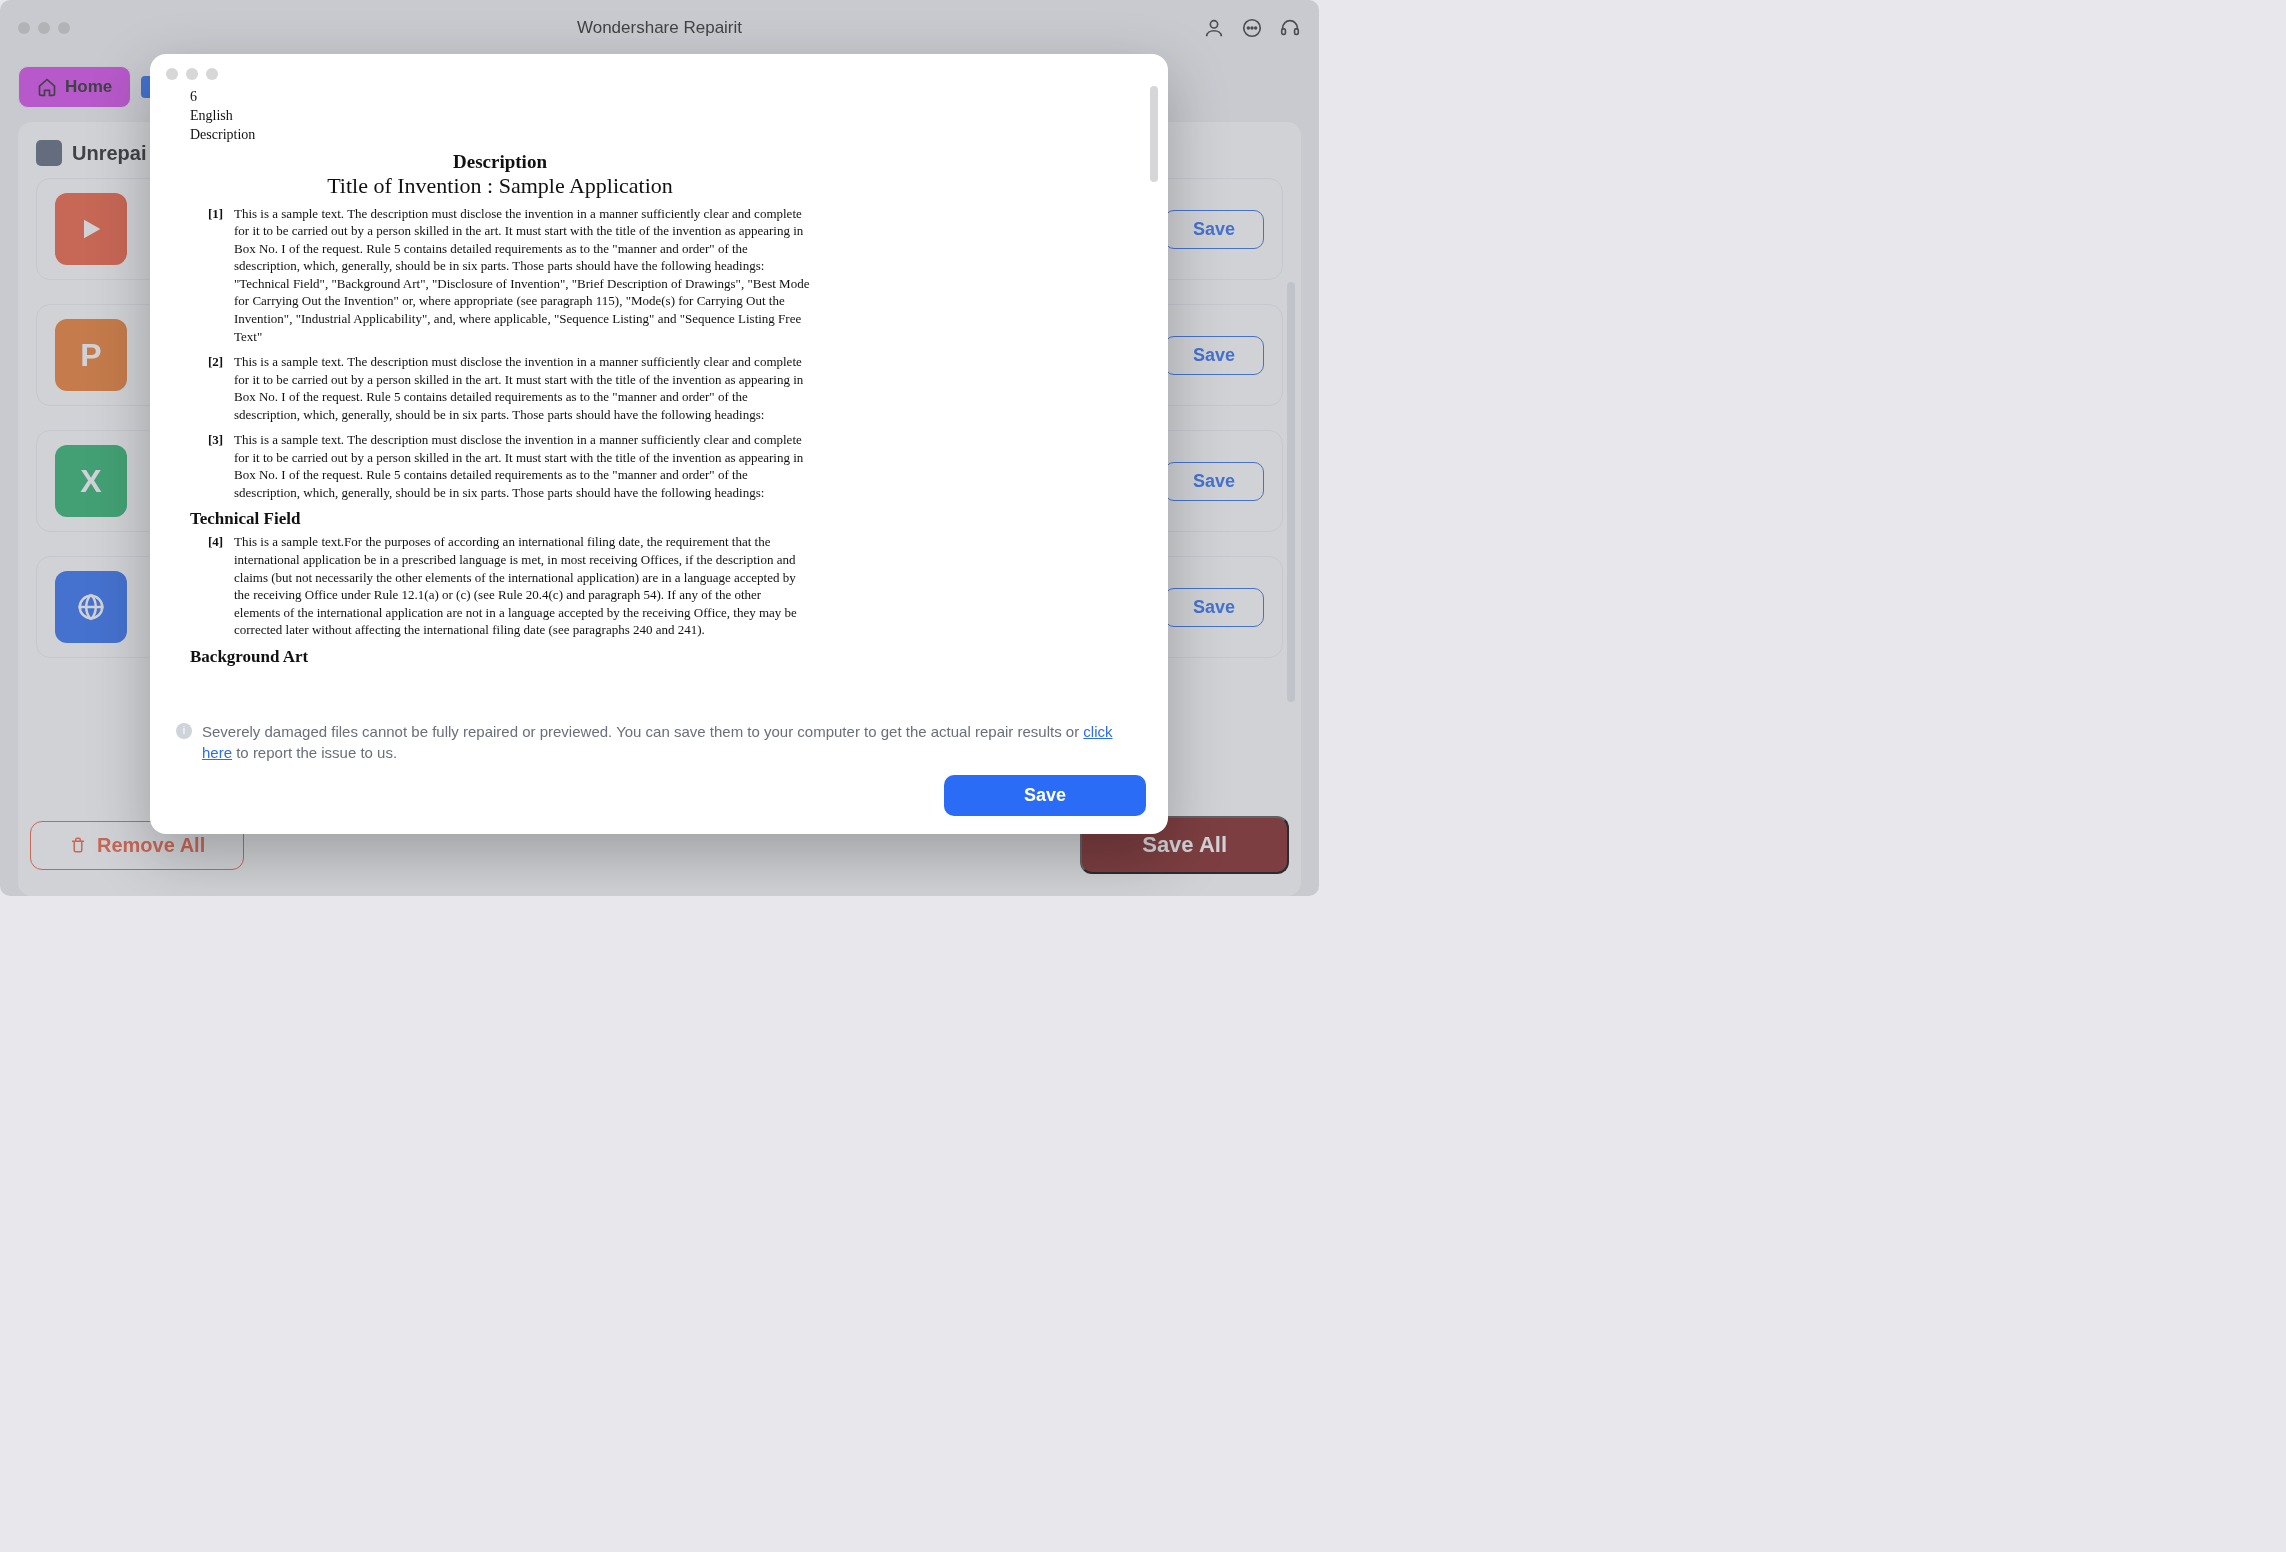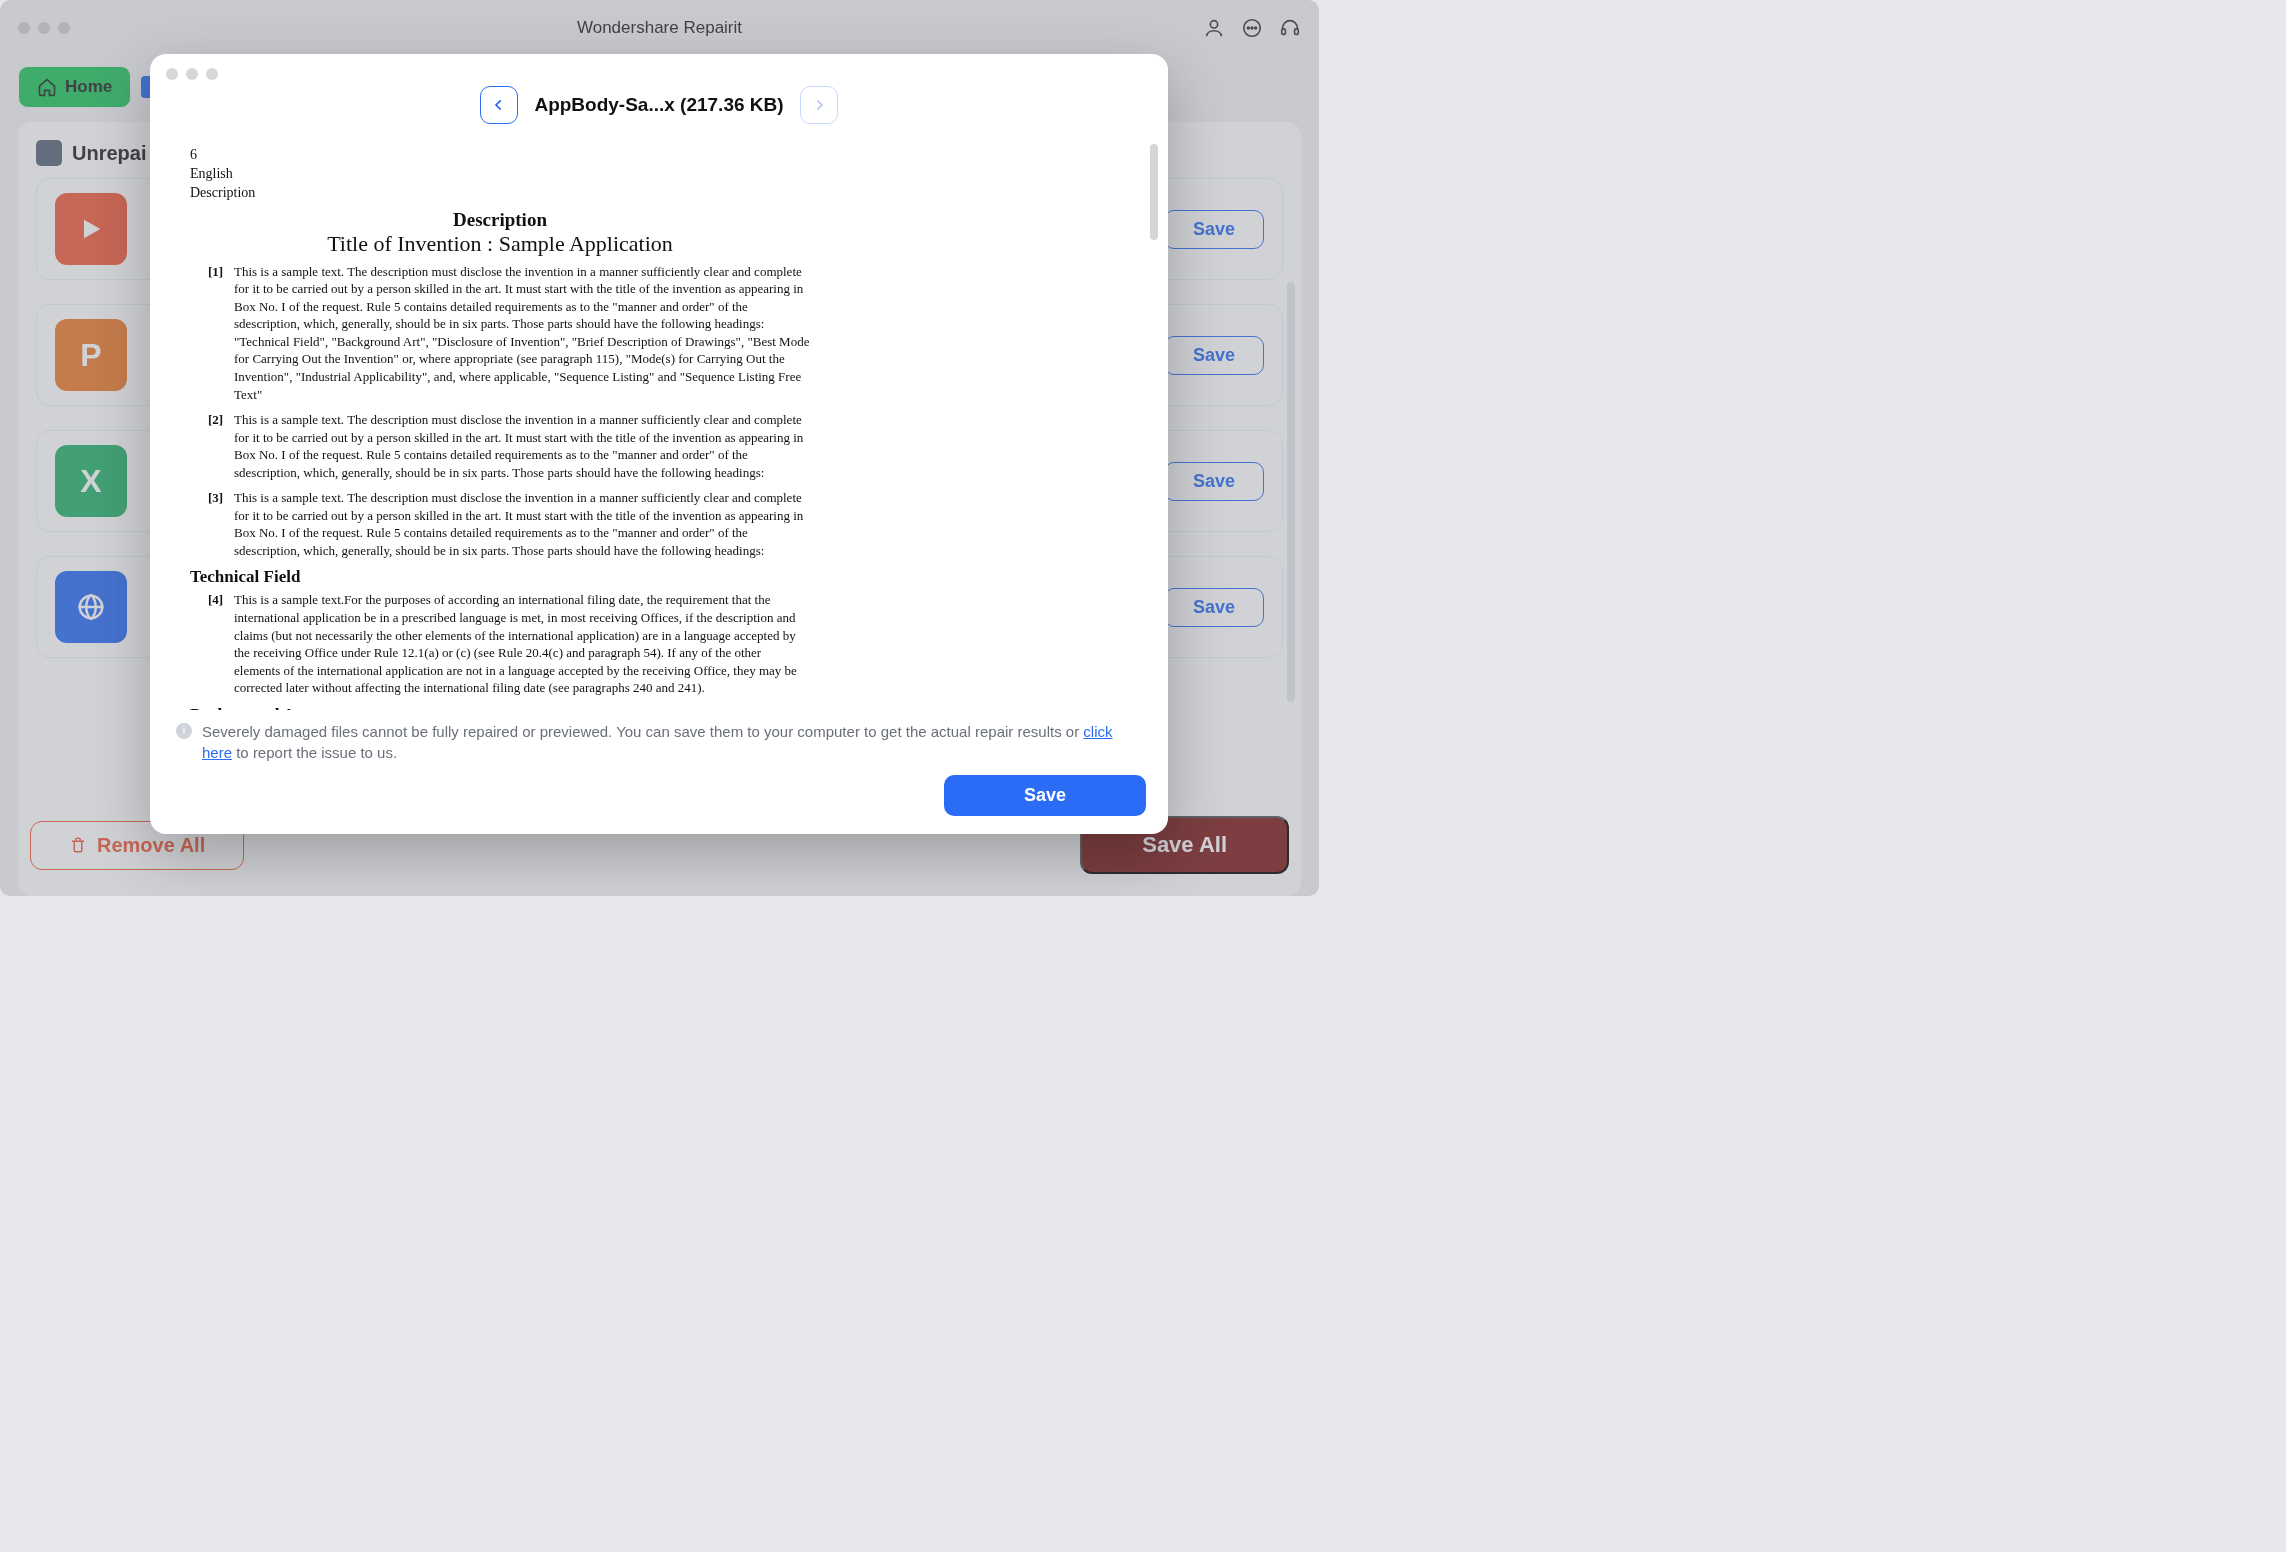--- a/index.html
+++ b/index.html
@@ -52,21 +52,21 @@
     width: 22px; height: 22px; display: flex; align-items: center; justify-content: center;
   }
 
   .toolbar-row {
     padding: 10px 18px 0 18px;
     display: flex;
     align-items: center;
     gap: 10px;
   }
   .home-btn {
-    background: #22c55e;
+    background: #d946ef;
     border-radius: 10px;
     padding: 10px 18px;
     display: inline-flex;
     align-items: center;
     gap: 8px;
     font-size: 17px;
     font-weight: 600;
     color: #222;
     border: 1px solid #eee;
   }
@@ -314,33 +314,20 @@
 
 <div class="dim"></div>
 
 <div class="modal">
   <div class="modal-traffic">
     <div class="mtl"></div>
     <div class="mtl"></div>
     <div class="mtl"></div>
   </div>
 
-  <div class="modal-head">
-    <div class="nav-box active">
-      <svg width="14" height="14" viewBox="0 0 24 24" fill="none" stroke="#2a6cf6" stroke-width="3">
-          <polyline points="15 4 7 12 15 20"></polyline>
-        </svg>
-    </div>
-    <div class="modal-title">AppBody-Sa...x (217.36 KB)</div>
-    <div class="nav-box">
-      <svg width="14" height="14" viewBox="0 0 24 24" fill="none" stroke="#b9c8ef" stroke-width="3">
-          <polyline points="9 4 17 12 9 20"></polyline>
-        </svg>
-    </div>
-  </div>
 
   <div class="preview-body">
     <div class="vscroll"></div>
     <div class="page">
       <div class="meta-lines">
         <div>6</div>
         <div>English</div>
         <div>Description</div>
       </div>
       <div class="doc-h1">Description</div>

